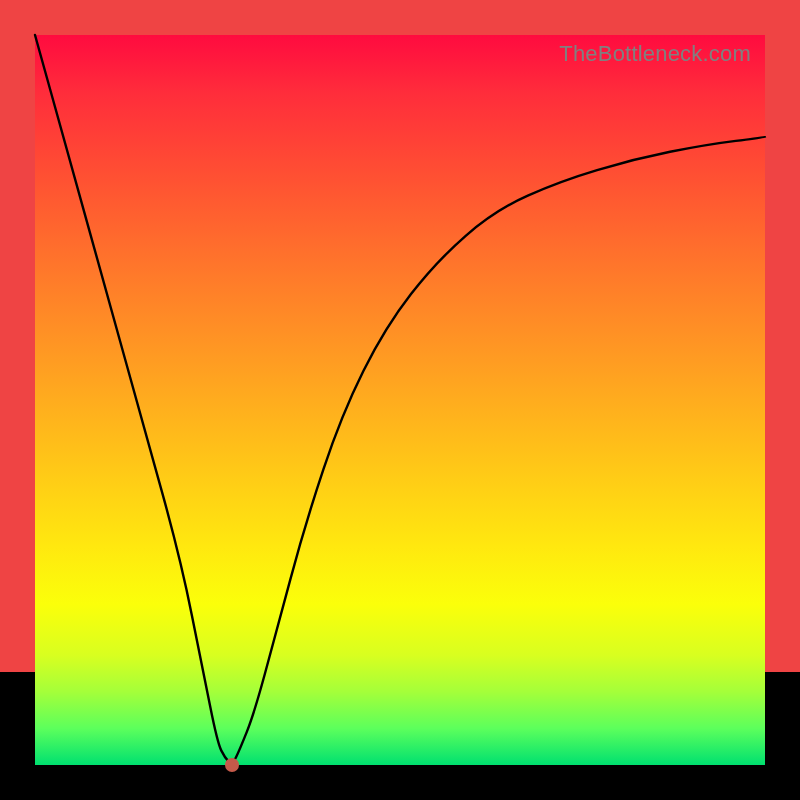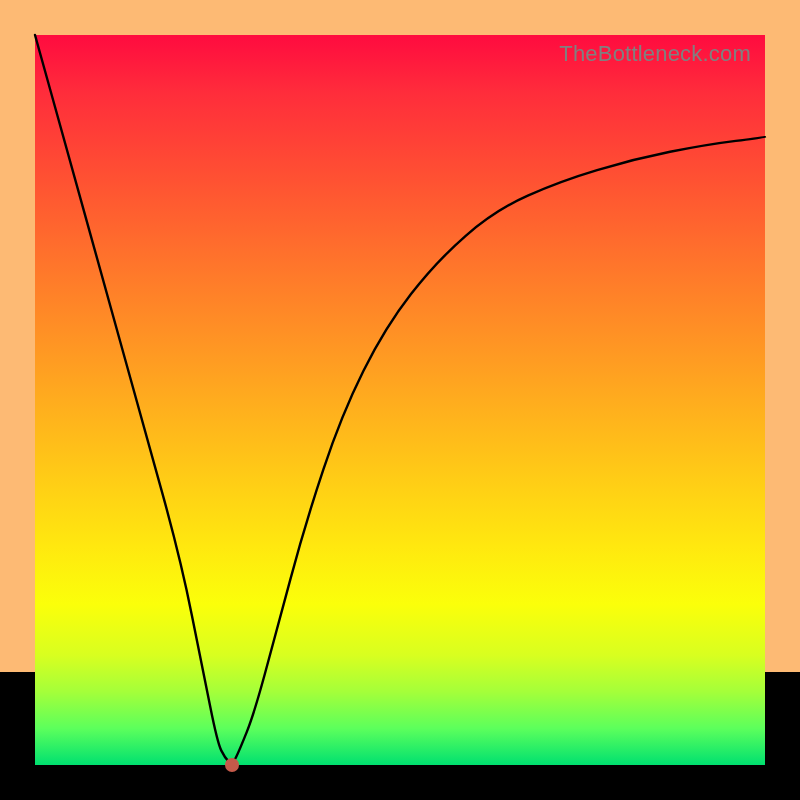--- a/index.html
+++ b/index.html
@@ -8,21 +8,21 @@
     width: 800px;
     height: 800px;
     overflow: hidden;
     background: #000;
     font-family: Arial, Helvetica, sans-serif;
   }
   .frame {
     position: relative;
     width: 800px;
     height: 672px;
-    background: #fdba74;
+    background: #ef4444;
   }
   .plot {
     position: absolute;
     left: 35px;
     top: 35px;
     width: 730px;
     height: 730px;
     
     background: linear-gradient(
       to bottom,

